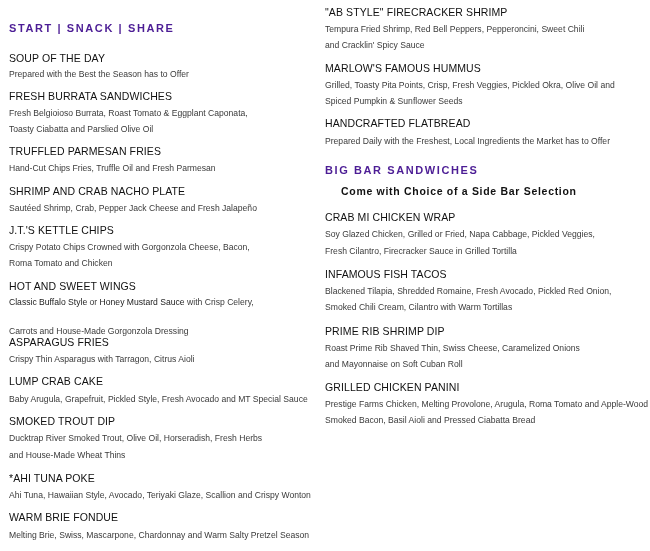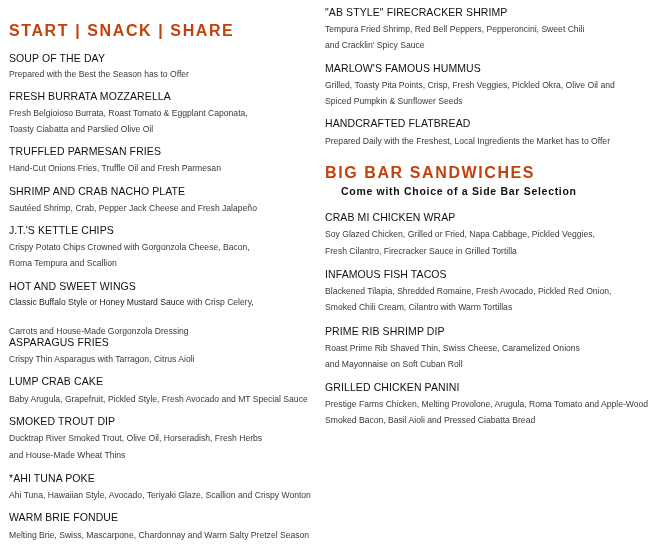--- a/index.html
+++ b/index.html
@@ -6,22 +6,22 @@
   body {
     width: 650px; height: 551px; overflow: hidden; position: relative;
     font-family: "Liberation Sans", "DejaVu Sans", sans-serif;
     color: #1a1a1a;
   }
   .col { position: absolute; top: 0; }
   .col-left { left: 9px; width: 316px; }
   .col-right { left: 325px; width: 325px; }
   .section-title {
     position: absolute; left: 0;
-    font-size: 16px; font-weight: bold; letter-spacing: 1.6px;
-    color: #c2410c; white-space: nowrap; text-align: right;
+    font-size: 11px; font-weight: bold; letter-spacing: 1.6px;
+    color: #4c1d95; white-space: nowrap; text-align: right;
   }
   .section-sub {
     position: absolute; left: 16px;
     font-size: 10.5px; font-weight: bold; letter-spacing: 0.7px;
     color: #111; white-space: nowrap;
   }
   .item-name {
     position: absolute; left: 0;
     font-size: 10.5px; color: #111; white-space: nowrap;
     letter-spacing: 0.1px;
@@ -34,33 +34,33 @@
 </style>
 </head>
 <body>
 
 <div class="col col-left">
   <div class="section-title" style="top:22px">START | SNACK | SHARE</div>
 
   <div class="item-name" style="top:52px">SOUP OF THE DAY</div>
   <div class="item-desc" style="top:69px">Prepared with the Best the Season has to Offer</div>
 
-  <div class="item-name" style="top:90px">FRESH BURRATA MOZZARELLA</div>
+  <div class="item-name" style="top:90px">FRESH BURRATA SANDWICHES</div>
   <div class="item-desc" style="top:108px">Fresh Belgioioso Burrata, Roast Tomato &amp; Eggplant Caponata,</div>
   <div class="item-desc" style="top:124px">Toasty Ciabatta and Parslied Olive Oil</div>
 
   <div class="item-name" style="top:145px">TRUFFLED PARMESAN FRIES</div>
-  <div class="item-desc" style="top:163px">Hand-Cut Onions Fries, Truffle Oil and Fresh Parmesan</div>
+  <div class="item-desc" style="top:163px">Hand-Cut Chips Fries, Truffle Oil and Fresh Parmesan</div>
 
   <div class="item-name" style="top:185px">SHRIMP AND CRAB NACHO PLATE</div>
   <div class="item-desc" style="top:203px">Sautéed Shrimp, Crab, Pepper Jack Cheese and Fresh Jalapeño</div>
 
   <div class="item-name" style="top:224px">J.T.'S KETTLE CHIPS</div>
   <div class="item-desc" style="top:242px">Crispy Potato Chips Crowned with Gorgonzola Cheese, Bacon,</div>
-  <div class="item-desc" style="top:258px">Roma Tempura and Scallion</div>
+  <div class="item-desc" style="top:258px">Roma Tomato and Chicken</div>
 
   <div class="item-name" style="top:280px">HOT AND SWEET WINGS</div>
   <div class="item-desc" style="top:297px"><span class="b">Classic Buffalo Style</span><span> or </span><span class="b">Honey Mustard Sauce</span><span> with Crisp Celery,</span></div>
   <div class="item-desc" style="top:326px">Carrots and House-Made Gorgonzola Dressing</div>
 
   <div class="item-name" style="top:336px">ASPARAGUS FRIES</div>
   <div class="item-desc" style="top:354px">Crispy Thin Asparagus with Tarragon, Citrus Aioli</div>
 
   <div class="item-name" style="top:375px">LUMP CRAB CAKE</div>
   <div class="item-desc" style="top:394px">Baby Arugula, Grapefruit, Pickled Style, Fresh Avocado and MT Special Sauce</div>

